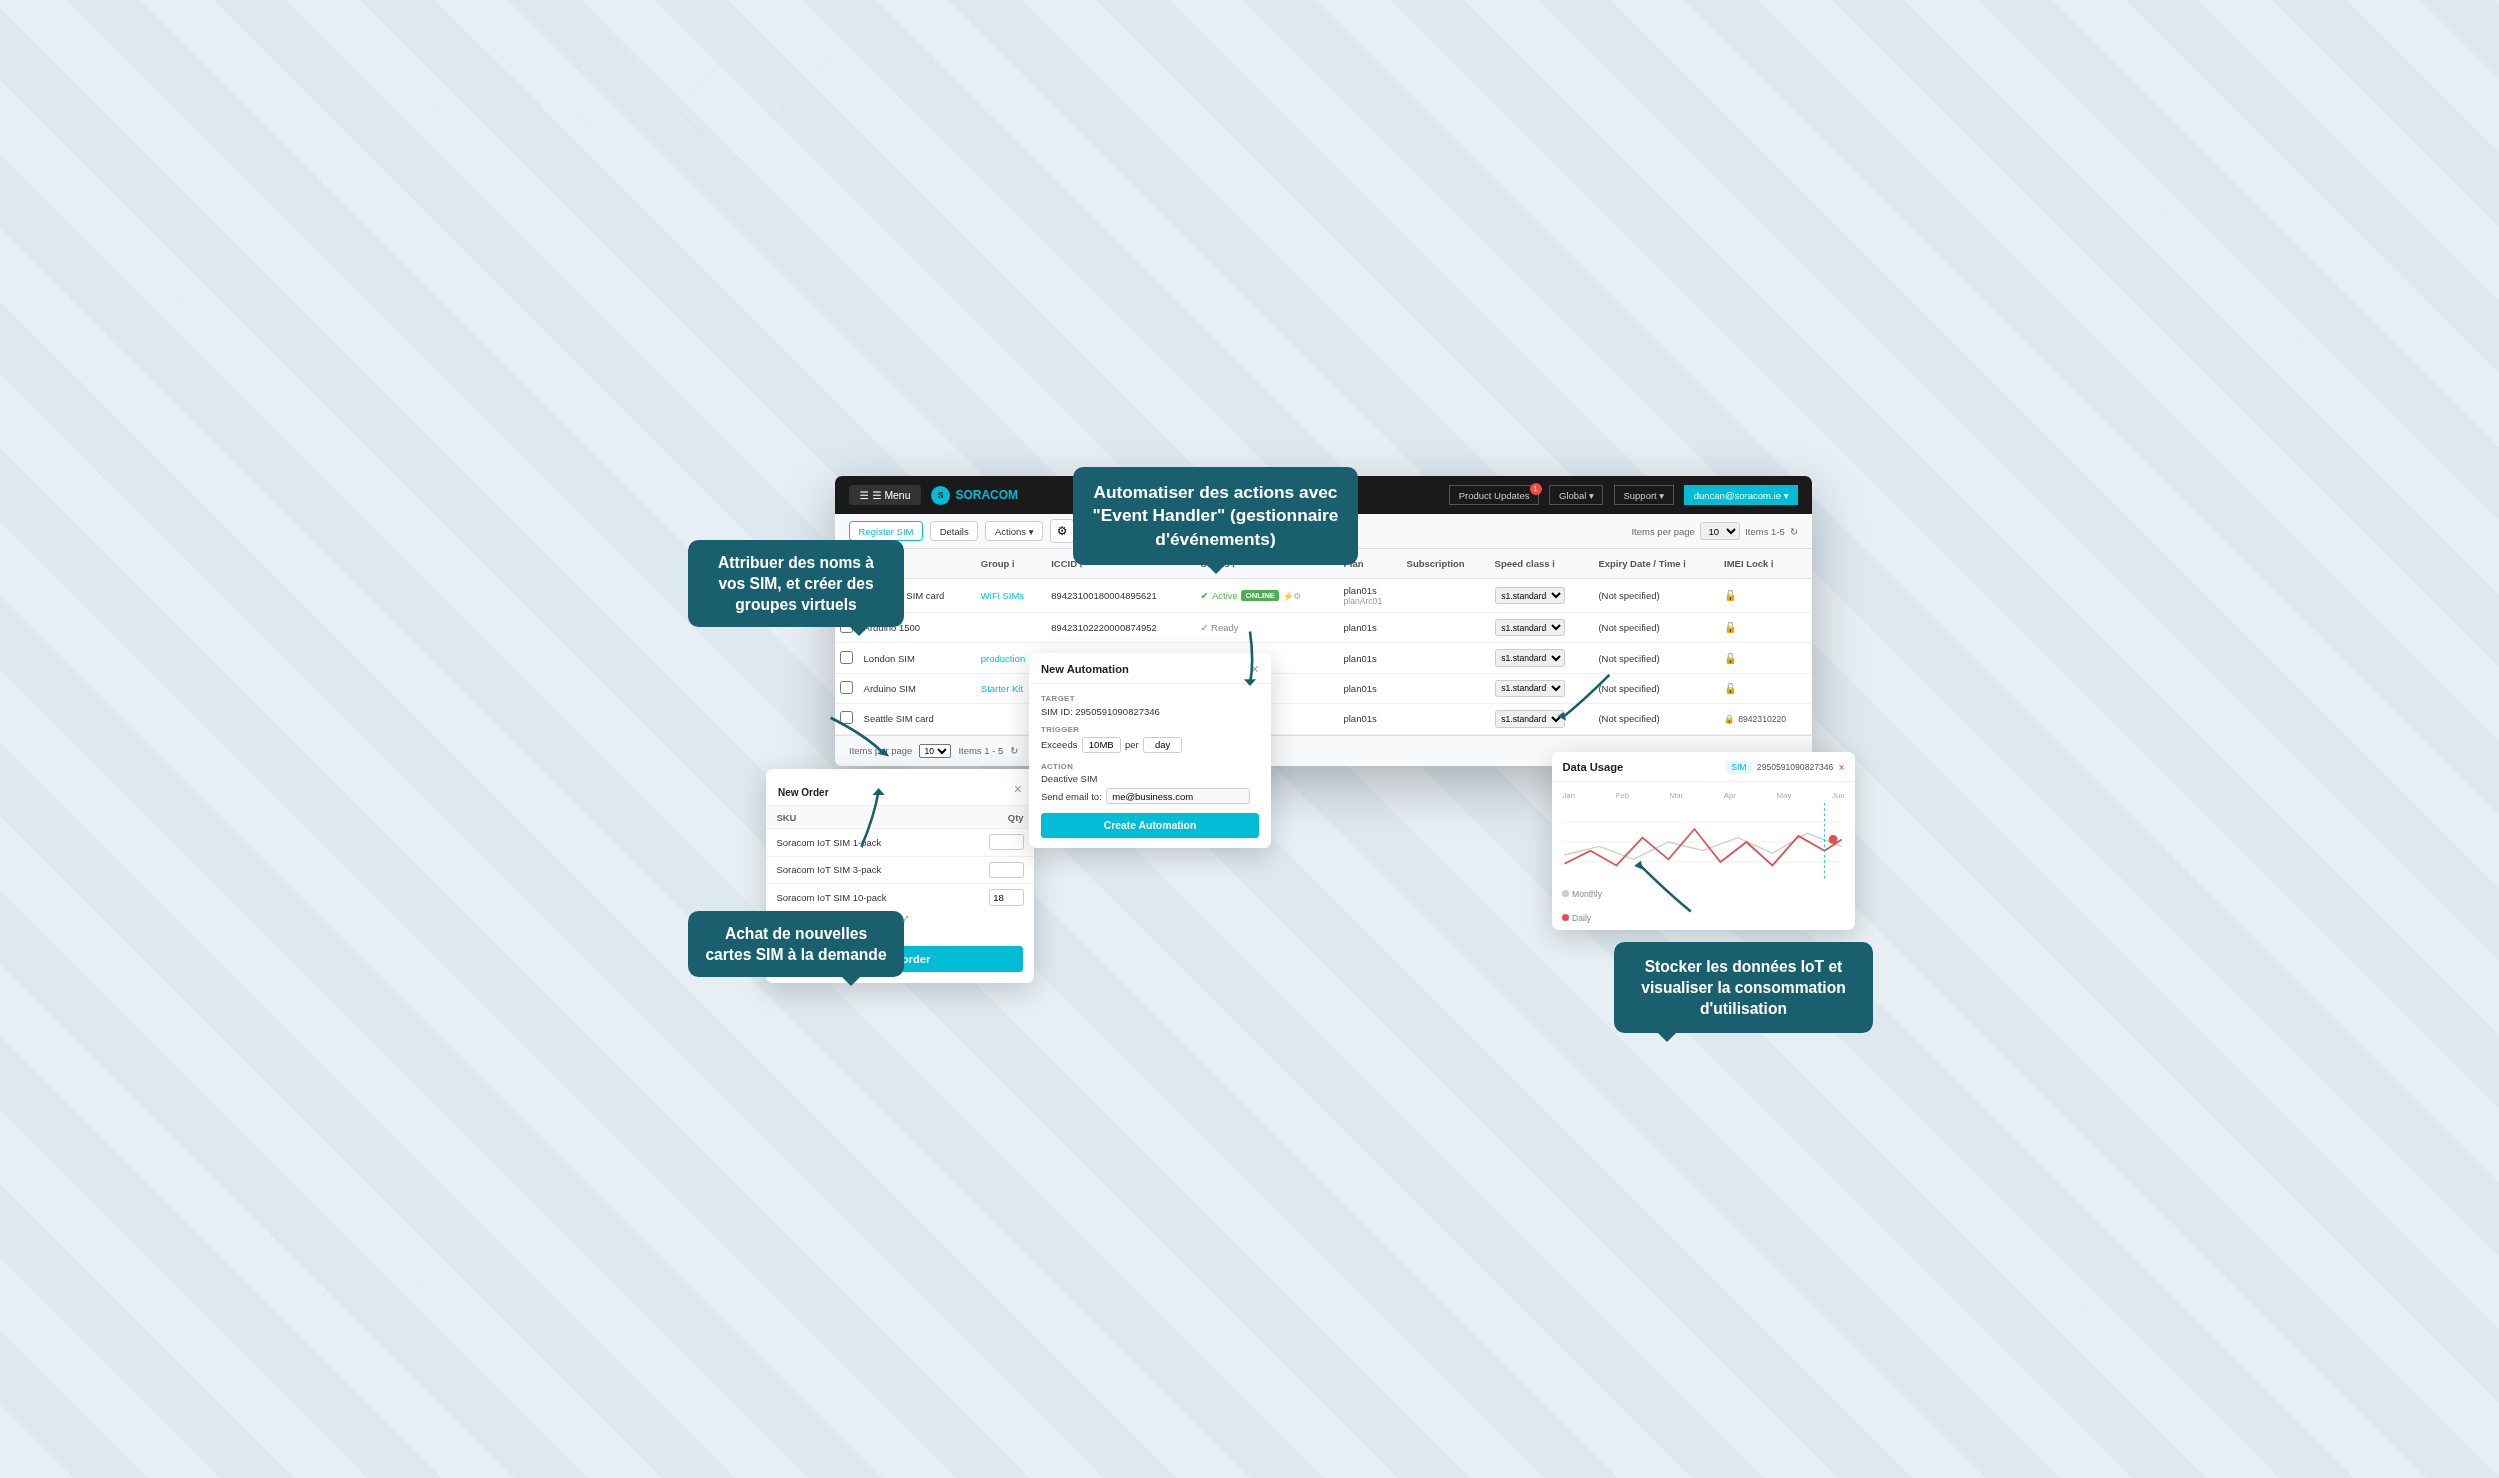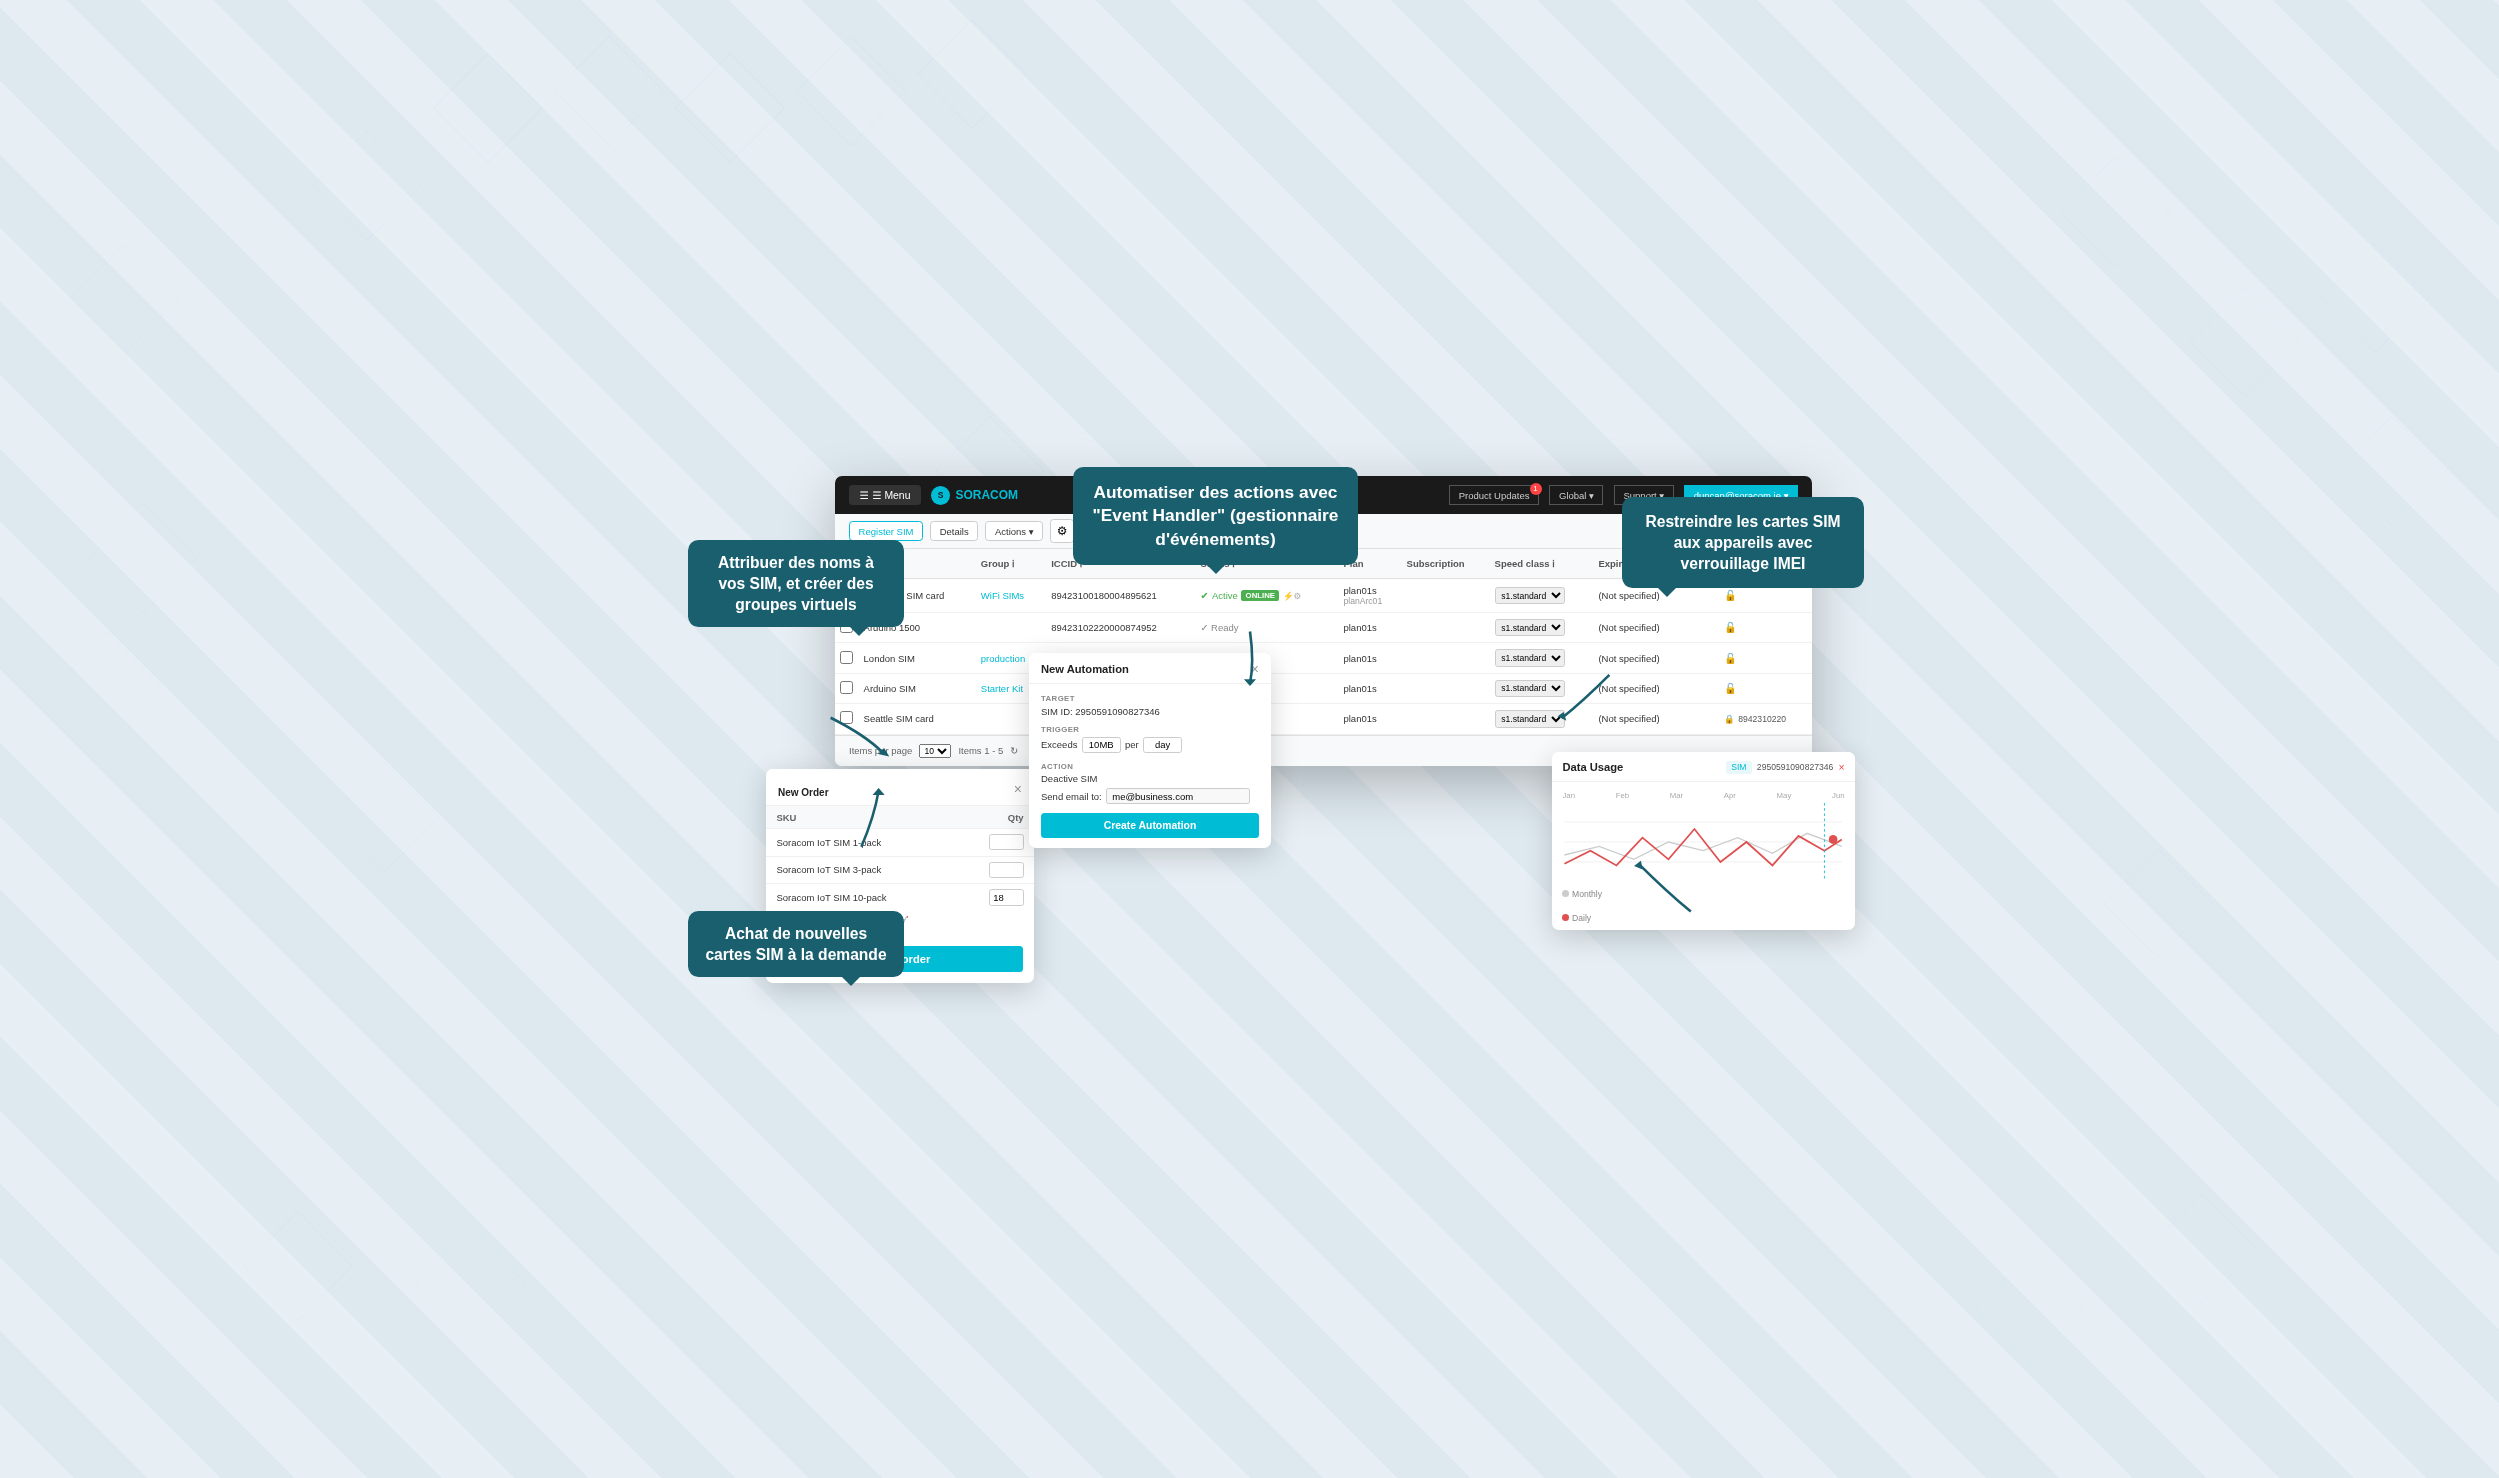--- a/index.html
+++ b/index.html
@@ -897,28 +897,28 @@
     </div>
 
     <div class="bubble bubble-names" style="top:125px; left:0px; max-width:216px; font-size:15.6px; padding:12px 15.6px;">
       <span>Attribuer des noms à vos SIM, et créer des groupes virtuels</span>
     </div>
 
     <div class="bubble bubble-event" style="top:52px; left:385px; max-width:285px; font-size:17.3px;">
       <span>Automatiser des actions avec "Event Handler" (gestionnaire d'événements)</span>
     </div>
 
-    <div class="bubble bubble-imei" style="top:82px; right:-52px; max-width:242px; font-size:15.6px;">
-      <span>Restreindre les cartes SIM aux appareils avec verrouillage IMEI</span>
-    </div>
 
     <div class="bubble bubble-order" style="bottom:43px; left:0px; max-width:216px; font-size:15.6px; padding:12px 15.6px;">
       <span>Achat de nouvelles cartes SIM à la demande</span>
     </div>
 
+    <div class="bubble bubble-data" style="bottom:-13px; right:-61px; max-width:259px; font-size:15.6px;">
+      <span>Stocker les données IoT et visualiser la consommation d'utilisation</span>
+    </div>
 
     <svg class="arrow-svg" style="top:294px;left:134px;width:69px;height:52px;" viewBox="0 0 80 60">
       <path d="M10,10 Q50,30 70,50" fill="none" stroke="#1a5f6e" stroke-width="3" stroke-dasharray="none"></path>
       <polygon points="65,52 72,45 78,55" fill="#1a5f6e"></polygon>
     </svg>
 
     <svg class="arrow-svg" style="top:212px;left:536px;width:52px;height:61px;" viewBox="0 0 60 70">
       <path d="M30,5 Q35,40 30,65" fill="none" stroke="#1a5f6e" stroke-width="3"></path>
       <polygon points="23,60 30,68 37,60" fill="#1a5f6e"></polygon>
     </svg>

